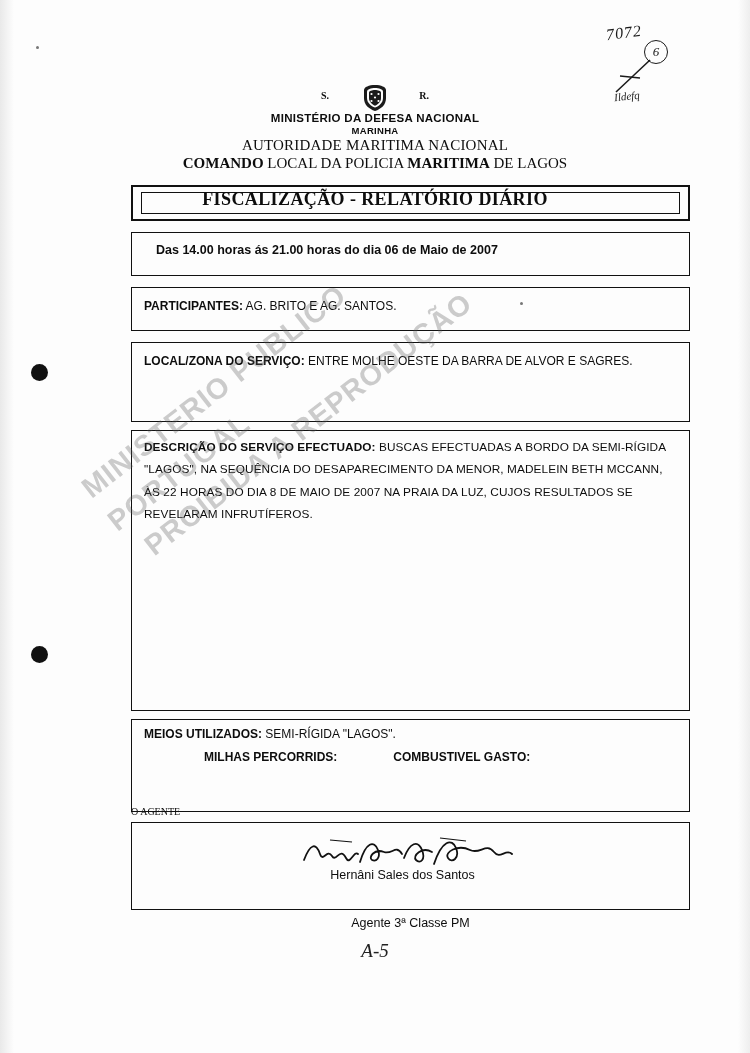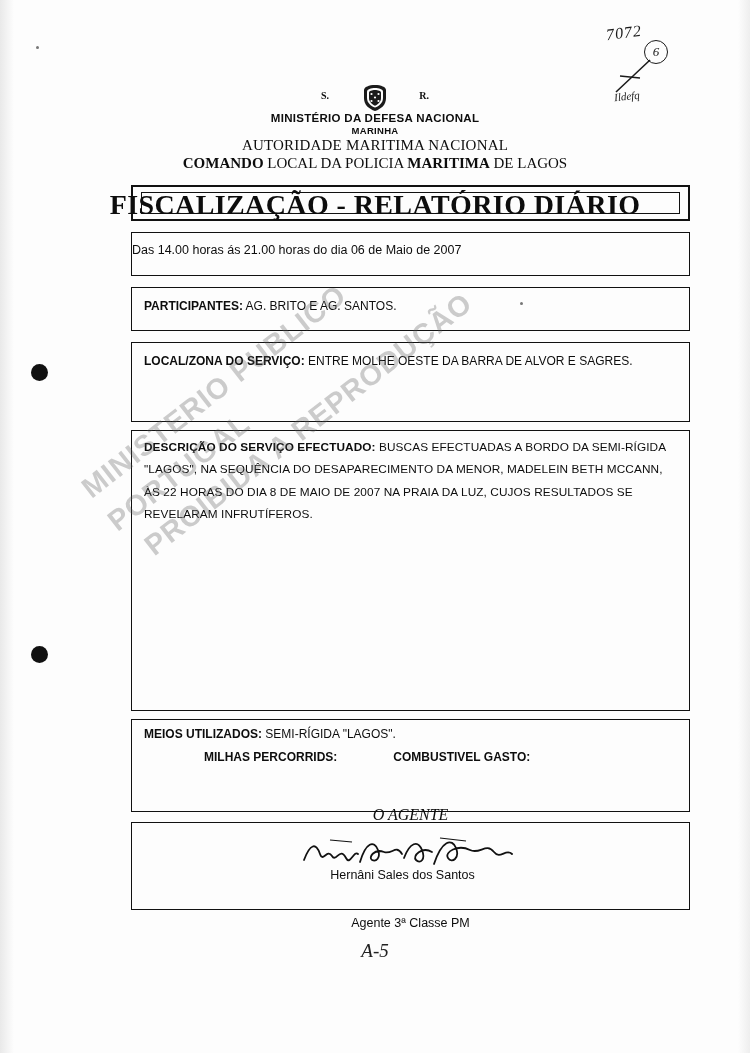--- a/index.html
+++ b/index.html
@@ -153,41 +153,41 @@
     position: absolute;
     left: 8px; top: 5px; right: 8px; bottom: 5px;
     border: 1.6px solid #111;
     box-sizing: border-box;
   }
   .title-text {
     position: absolute;
     left: 0; right: 0; top: 189px;
     text-align: center;
     font-family: "Liberation Serif", serif;
-    font-size: 28px;
+    font-size: 18px;
     font-weight: bold;
     letter-spacing: 0.4px;
   }
 
   .row-box { left: 131px; width: 559px; }
   .b-datetime { top: 232px; height: 44px; }
   .b-parts    { top: 287px; height: 44px; }
   .b-local    { top: 342px; height: 80px; }
   .b-desc     { top: 430px; height: 281px; }
   .b-meios    { top: 719px; height: 93px; }
   .b-sign     { top: 822px; height: 88px; }
 
   .field-text {
     position: absolute;
     font-size: 12px;
     line-height: 1.52;
   }
   .lbl { font-weight: bold; }
 
-  .t-datetime { left: 132px; top: 241px; font-size: 12.5px; }
+  .t-datetime { left: 156px; top: 241px; font-size: 12.5px; font-weight: bold; }
 
   .t-parts { left: 144px; top: 297px; font-size: 12px; }
   .t-local { left: 144px; top: 352px; font-size: 12px; }
 
   .t-desc {
     left: 144px; top: 436px; width: 534px;
     font-size: 11.8px; line-height: 1.9;
     letter-spacing: 0.1px;
   }
 
@@ -196,24 +196,22 @@
     left: 144px; top: 748px; width: 534px;
     font-size: 12px; font-weight: bold;
   }
   .t-meios2 .milhas { display: inline-block; margin-left: 60px; }
   .t-meios2 .comb { display: inline-block; margin-left: 56px; }
 
   .agent-caption {
     position: absolute;
     left: 131px; width: 559px;
     top: 806px;
-    text-align: center;
-    font-family: "Liberation Serif", serif;
-    font-size: 16px;
-    font-style: italic;
+    font-family: "Liberation Serif", serif;
+    font-size: 10px;
   }
   .sig-scribble {
     position: absolute;
     left: 300px; top: 836px;
     width: 220px; height: 34px;
   }
   .sig-name {
     position: absolute;
     left: 123px; width: 559px;
     top: 868px;

